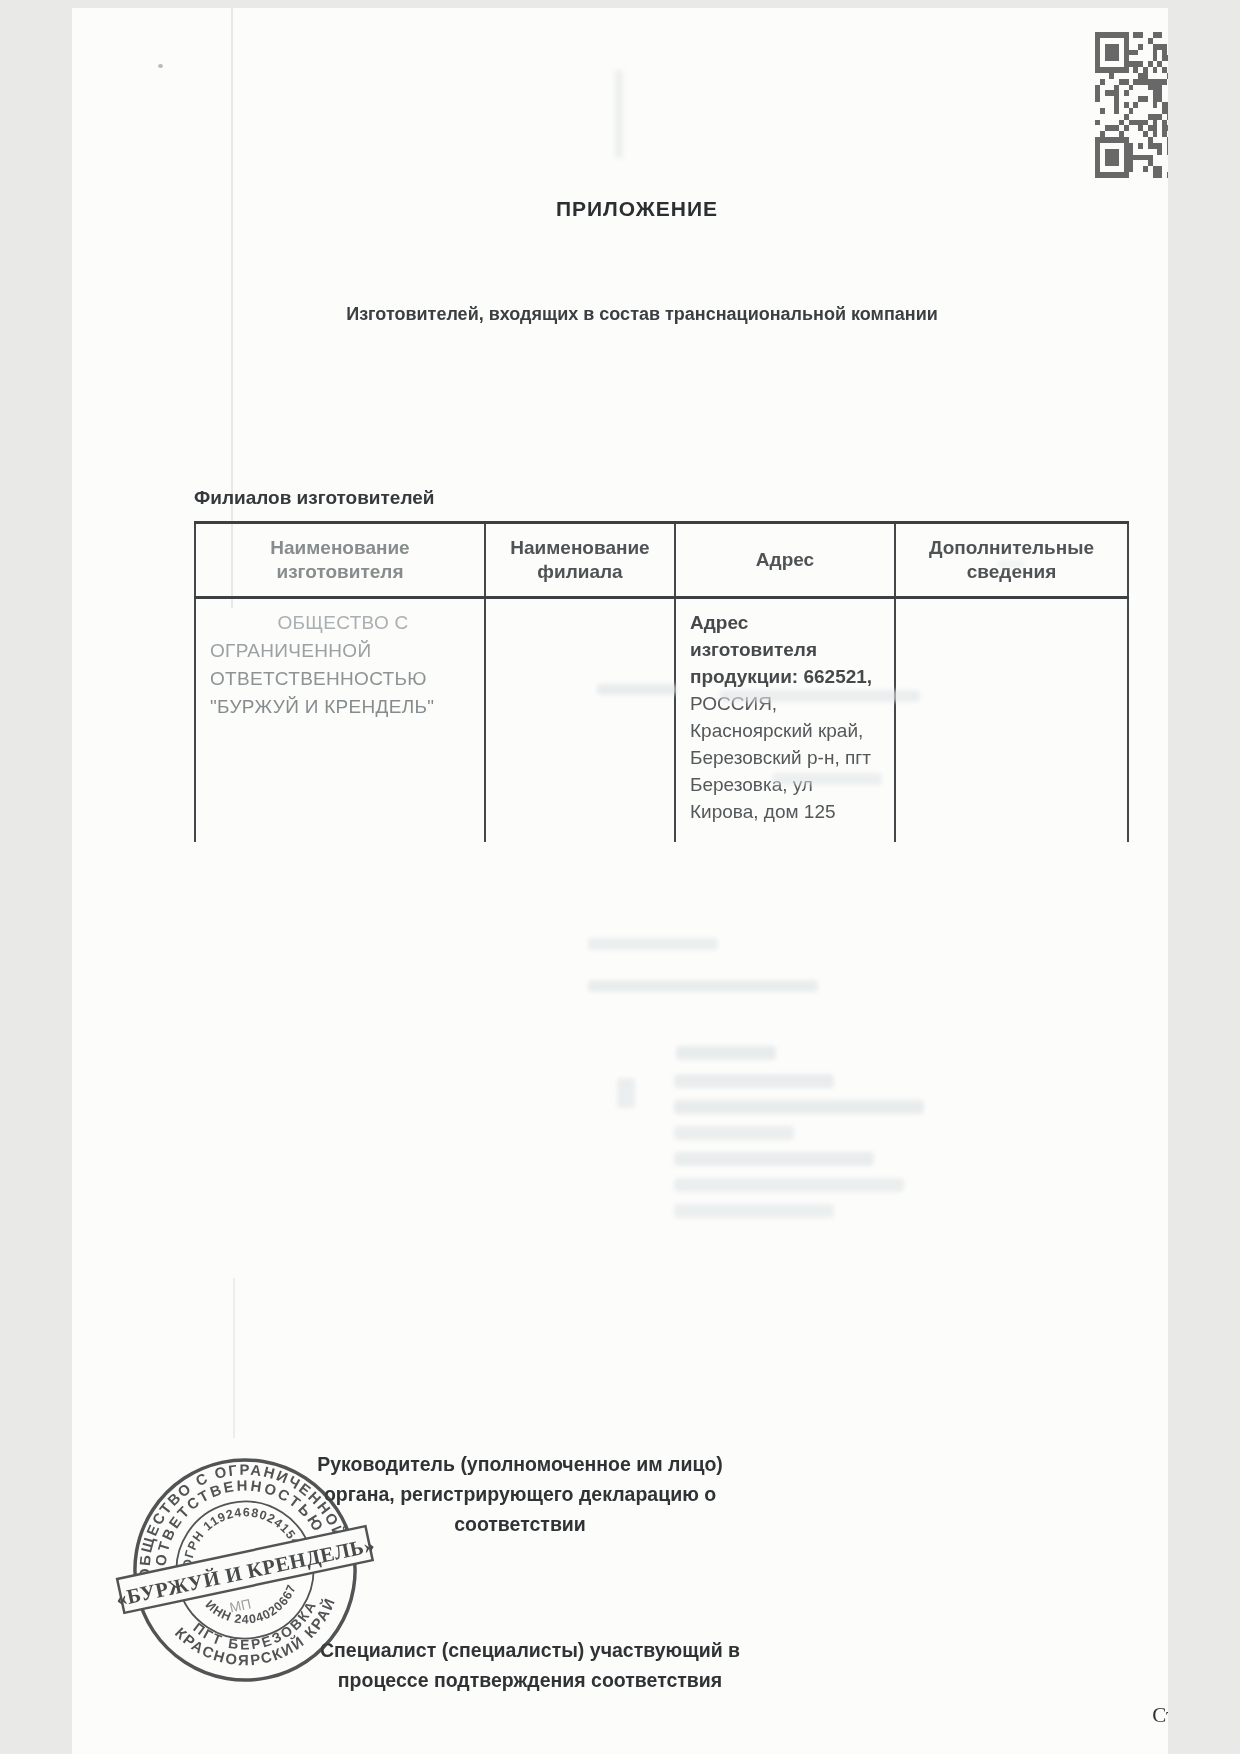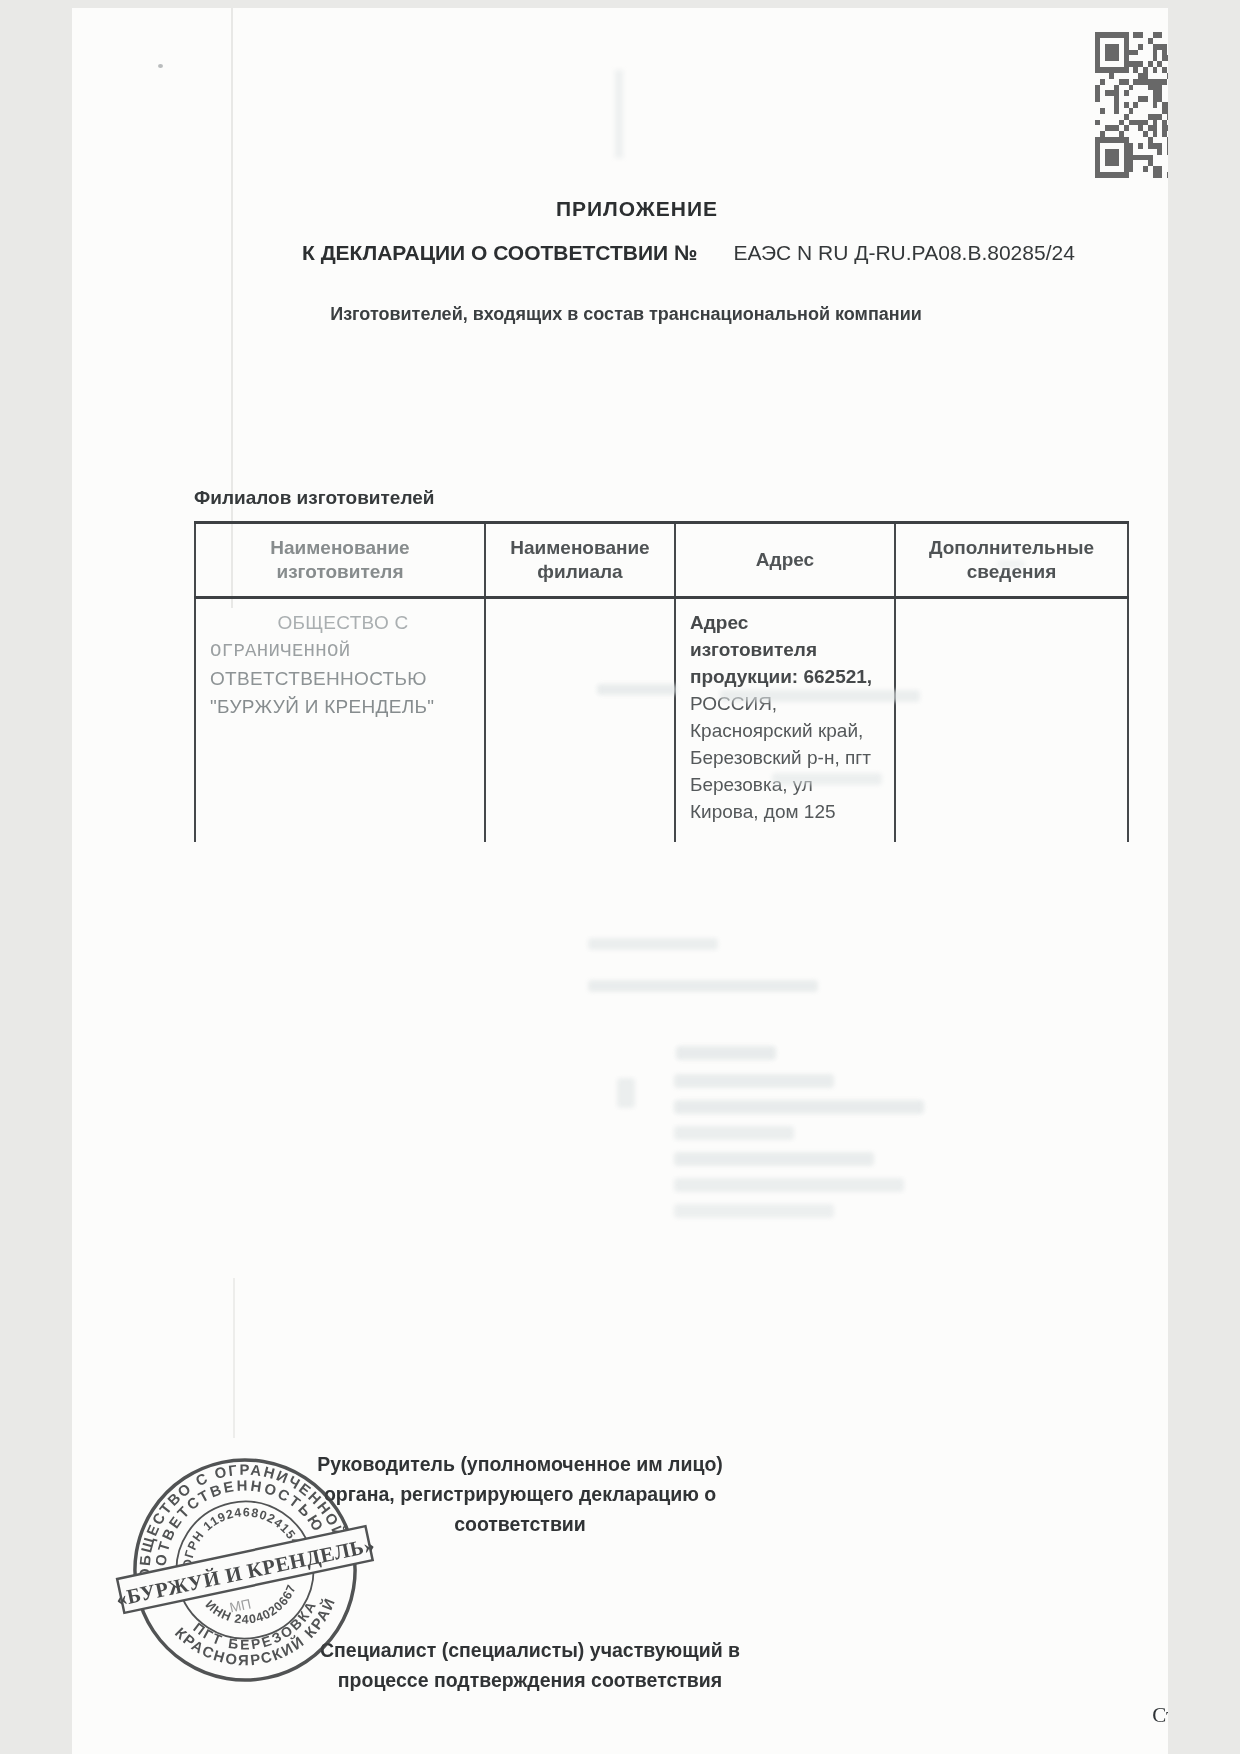--- a/index.html
+++ b/index.html
@@ -17,36 +17,36 @@
   .qr{position:absolute;left:1023px;top:24px;width:120px;height:146px;display:grid;
       grid-template-columns:repeat(25,1fr);grid-auto-rows:1fr;opacity:.85;filter:blur(.3px);}
   .qr div{width:100%;height:100%;}
   .qr div.qm{background:#4f4f4f;}
 
   
   .title{position:absolute;left:165px;top:189px;width:800px;text-align:center;
          font-size:21px;font-weight:bold;letter-spacing:1px;color:#2c2f31;}
   .decl{position:absolute;left:230px;top:233px;font-size:21px;font-weight:bold;color:#2c2f31;white-space:nowrap;}
   .decl-num{font-weight:normal;margin-left:36px;color:#34383a;}
-  .subtitle{position:absolute;left:144px;top:296px;width:820px;text-align:center;
+  .subtitle{position:absolute;left:160px;top:296px;width:820px;text-align:center;
             font-size:18px;font-weight:bold;color:#3b3f41;}
   .caption{position:absolute;left:122px;top:479px;width:830px;text-align:left;
            font-size:19px;font-weight:bold;color:#35393b;}
 
   
   .doc-table{position:absolute;left:122px;top:513px;width:933px;border-collapse:collapse;table-layout:fixed;}
   .doc-table th{border:2px solid #45484b;border-top:3px solid #3d4043;border-bottom:3px solid #3d4043;
                 height:72px;font-size:19px;font-weight:bold;color:#4f5355;vertical-align:middle;
                 padding:0;line-height:24px;text-align:center;}
   .doc-table th.faded{color:#878c8d;}
   .doc-table td{border-left:2px solid #45484b;border-right:2px solid #45484b;border-top:none;border-bottom:none;
                 height:233px;vertical-align:top;padding:10px 8px 0 14px;font-size:19px;}
   .cell-manufacturer div{line-height:28px;letter-spacing:.3px;}
   .cell-manufacturer div:nth-child(1){color:#aaafb1;text-align:center;}
-  .cell-manufacturer div:nth-child(2){color:#9ba0a2;font-family:Liberation Mono, monospace;}
+  .cell-manufacturer div:nth-child(2){color:#9ba0a2;}
   .cell-manufacturer div:nth-child(3){color:#8d9395;}
   .cell-manufacturer div:nth-child(4){color:#868c8e;}
   .cell-address div{line-height:27px;color:#54585a;}
   .cell-address div.b{font-weight:bold;color:#46494b;}
 
   
   .sig{position:absolute;font-size:19.5px;font-weight:bold;text-align:center;color:#303335;line-height:30px;}
   .sig-head{left:168px;top:1441px;width:560px;}
   .sig-spec{left:168px;top:1627px;width:580px;}
 
@@ -695,23 +695,20 @@
       <div></div>
       <div></div>
       <div class="qm"></div>
       <div></div>
       <div></div>
       <div class="qm"></div>
       <div class="qm"></div>
     </div>
 
   <div class="title">ПРИЛОЖЕНИЕ</div>
-  <div class="decl">
-    <span>К ДЕКЛАРАЦИИ О СООТВЕТСТВИИ №</span><span class="decl-num">ЕАЭС N RU Д-RU.РА08.В.80285/24</span>
-  </div>
   <div class="subtitle">Изготовителей, входящих в состав транснациональной компании</div>
   <div class="caption">Филиалов изготовителей</div>
 
   <table class="doc-table">
     <colgroup>
       <col style="width:290px">
         <col style="width:190px">
         <col style="width:220px">
         <col style="width:233px">
     </colgroup>

